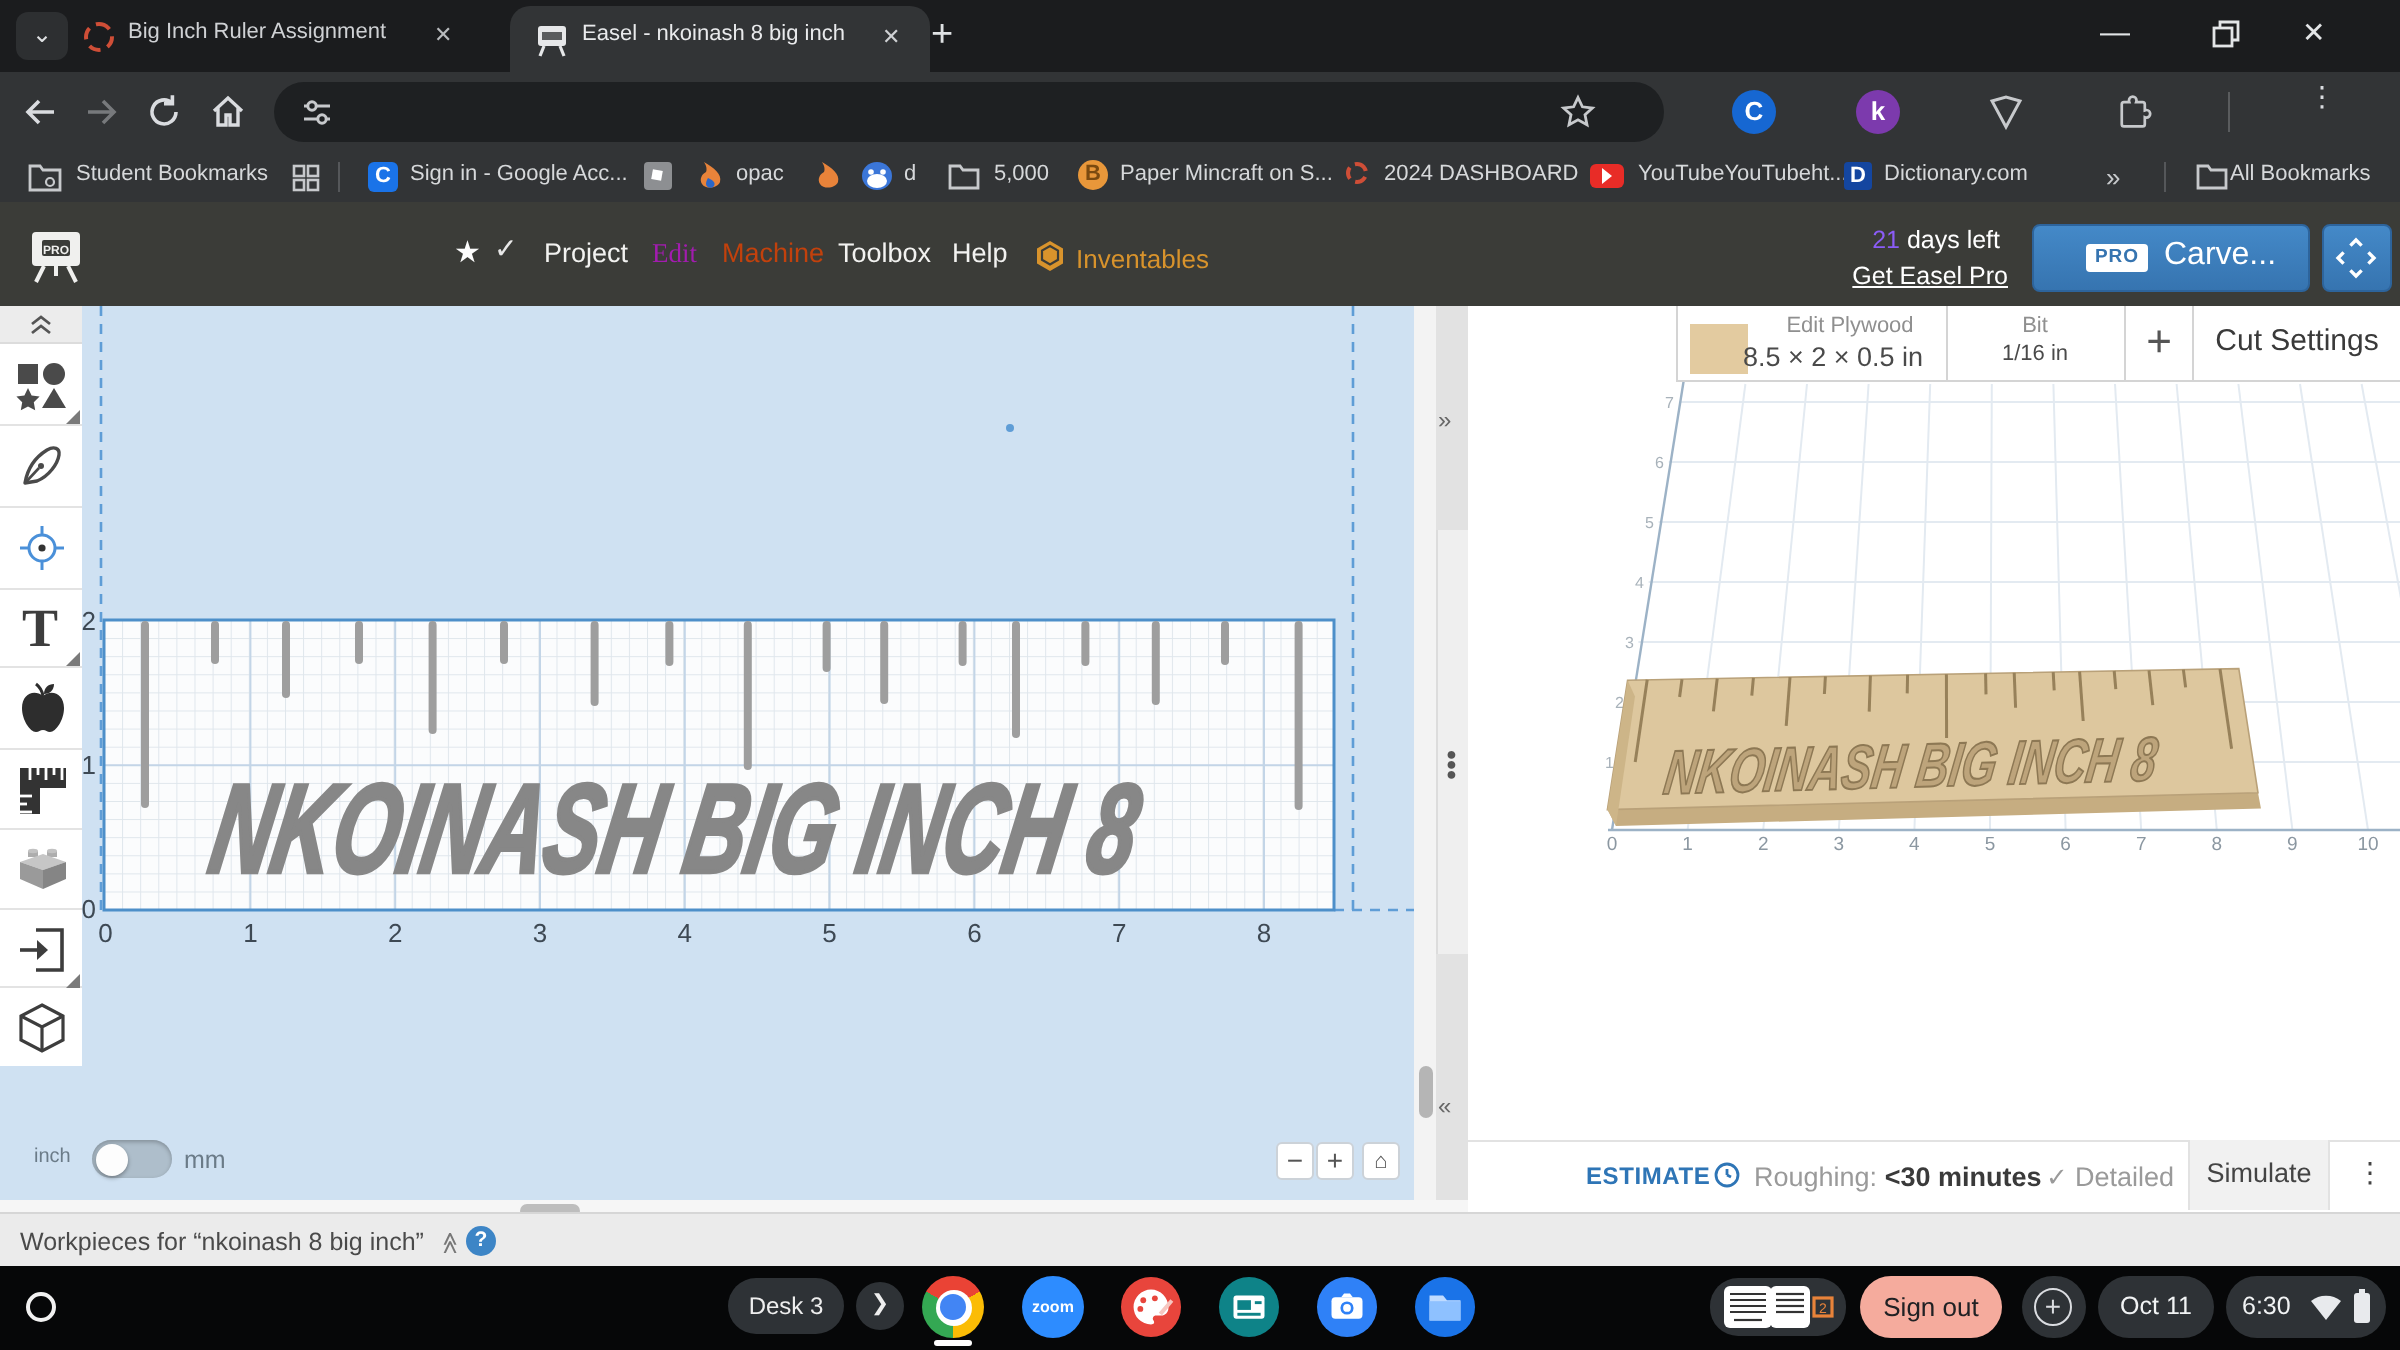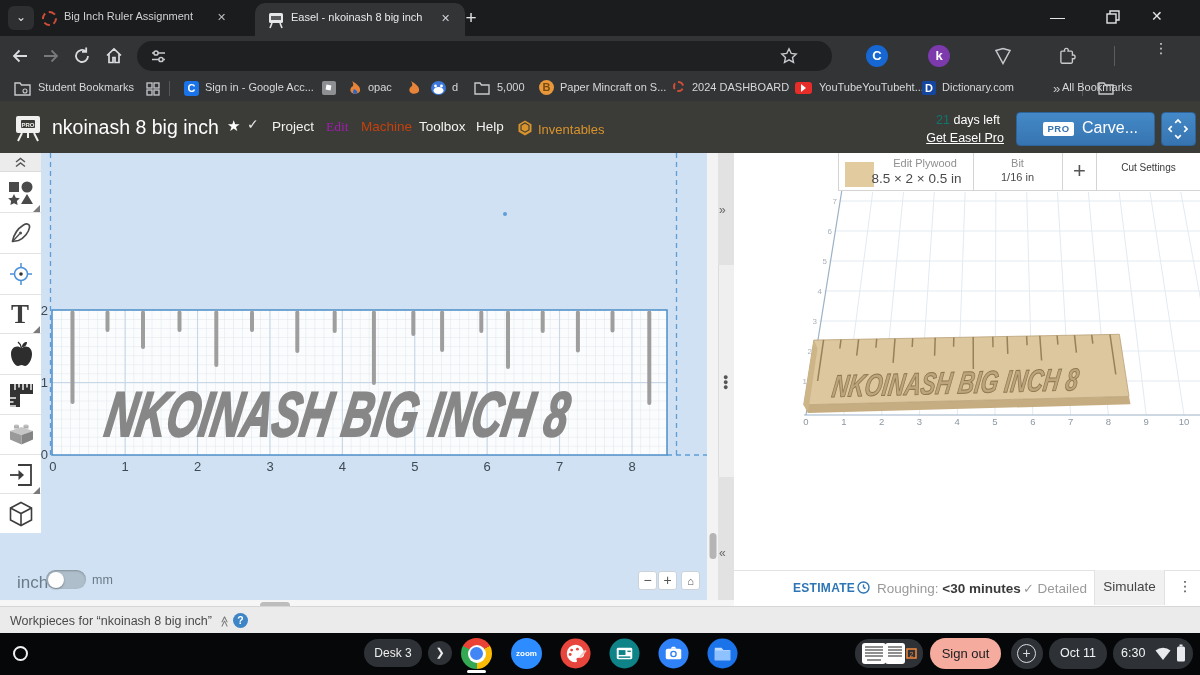--- a/index.html
+++ b/index.html
@@ -150,34 +150,33 @@
 
 <div class="abs" style="left:922px;top:81px;width:14px;height:14px;border-radius:2px;background:#1446a0;color:#fff;font-size:11px;font-weight:700;text-align:center;line-height:14px;">D</div>
 <div class="abs" style="left:942px;top:81px;font-size:11px;color:#d6d8da;">Dictionary.com</div>
 
 <div class="abs" style="left:1053px;top:81px;font-size:13px;color:#c7c9cc;">»</div>
 <div class="abs" style="left:1082px;top:81px;width:1px;height:15px;background:#55575a;"></div>
 
 <svg class="abs" style="left:1098px;top:82px;" width="16" height="13" viewBox="0 0 16 13">
       <path d="M1 1h5l1.5 2H15v9H1z" fill="none" stroke="#c7c9cc" stroke-width="1.4"></path>
     </svg>
-<div class="abs" style="left:1062px;top:81px;font-size:11px;color:#d6d8da;white-space:nowrap;">All Bookmarks</div>
+<div class="abs" style="left:1115px;top:81px;font-size:11px;color:#d6d8da;white-space:nowrap;">All Bookmarks</div>
 
 <div class="abs" style="left:0;top:101px;width:1200px;height:52px;background:#3b3c38;"></div>
 
 <svg class="abs" style="left:13px;top:112px;" width="30" height="30" viewBox="0 0 30 30">
       <rect x="3" y="4" width="24" height="17" rx="2" fill="#f0f0ee"></rect>
       <rect x="8" y="8" width="14" height="8" rx="1" fill="#3b3c38"></rect>
       <text x="15" y="14.8" font-size="6" font-weight="700" fill="#f0f0ee" text-anchor="middle" font-family="Liberation Sans">PRO</text>
       <line x1="9" y1="21" x2="5" y2="29" stroke="#f0f0ee" stroke-width="2"></line>
       <line x1="21" y1="21" x2="25" y2="29" stroke="#f0f0ee" stroke-width="2"></line>
       <line x1="15" y1="21" x2="15" y2="26" stroke="#f0f0ee" stroke-width="2"></line>
     </svg>
 
-<div class="abs" style="left:52px;top:116px;font-size:19.5px;color:#fdfdfd;white-space:nowrap;">nkoinash 8 big inch</div>
 
 <div class="abs" style="left:227px;top:117px;font-size:15px;color:#fdfdfd;">★</div>
 
 <div class="abs" style="left:247px;top:116px;font-size:14px;color:#e8e8e8;">✓</div>
 
 <div class="abs" style="left:272px;top:119px;font-size:13.5px;color:#f2f2f0;">Project</div>
 
 <div class="abs" style="left:326px;top:119px;font-size:13.5px;color:#a21caf;font-family:Liberation Serif, serif;">Edit</div>
 
 <div class="abs" style="left:361px;top:119px;font-size:13.5px;color:#c2410c;">Machine</div>
@@ -186,21 +185,21 @@
 
 <div class="abs" style="left:476px;top:119px;font-size:13.5px;color:#f2f2f0;">Help</div>
 
 <svg class="abs" style="left:517px;top:120px;" width="16" height="16" viewBox="0 0 16 16">
       <path d="M8 0.5L14.5 4.2v7.6L8 15.5 1.5 11.8V4.2z" fill="#d8932c"></path>
       <path d="M8 3L12 5.3v4.6L8 12.2 4 9.9V5.3z" fill="none" stroke="#3b3c38" stroke-width="1.1"></path>
     </svg>
 
 <div class="abs" style="left:538px;top:122px;font-size:13px;color:#d8932c;">Inventables</div>
 
-<div class="abs" style="left:900px;top:113px;width:100px;text-align:right;font-size:12.5px;color:#fff;white-space:nowrap;"><span style="color:#0f766e;">21</span> days left</div>
+<div class="abs" style="left:900px;top:113px;width:100px;text-align:right;font-size:12.5px;color:#fff;white-space:nowrap;"><span style="color:#8b5cf6;">21</span> days left</div>
 
 <div class="abs" style="left:890px;top:131px;width:114px;text-align:right;font-size:12.5px;color:#fff;text-decoration:underline;white-space:nowrap;">Get Easel Pro</div>
 
 <div class="abs" style="left:1016px;top:112px;width:139px;height:34px;border-radius:4px;background:linear-gradient(#4489c8,#3674b0);border:1px solid #2d649c;"></div>
 <div class="abs" style="left:1043px;top:122px;width:31px;height:14px;background:#fff;border-radius:2px;color:#3674b0;font-size:9.5px;font-weight:700;text-align:center;line-height:14px;letter-spacing:0.5px;">PRO</div>
 <div class="abs" style="left:1082px;top:119px;font-size:16px;color:#fff;">Carve...</div>
 
 <div class="abs" style="left:1161px;top:112px;width:35px;height:34px;border-radius:4px;background:linear-gradient(#4489c8,#3674b0);border:1px solid #2d649c;"></div>
 <svg class="abs" style="left:1166px;top:117px;" width="24" height="24" viewBox="0 0 24 24">
       <g fill="none" stroke="#fff" stroke-width="1.7">
@@ -476,41 +475,41 @@
 <div class="abs" style="left:973px;top:153px;width:1px;height:38px;background:#d4d4d4;"></div>
 
 <div class="abs" style="left:990px;top:157px;width:55px;text-align:center;font-size:11px;color:#8f8f8f;">Bit</div>
 
 <div class="abs" style="left:990px;top:171px;width:55px;text-align:center;font-size:11px;color:#4a4a4a;">1/16 in</div>
 <div class="abs" style="left:1062px;top:153px;width:1px;height:38px;background:#d4d4d4;"></div>
 
 <div class="abs" style="left:1063px;top:158px;width:33px;text-align:center;font-size:22px;font-weight:300;color:#555;">+</div>
 <div class="abs" style="left:1096px;top:153px;width:1px;height:38px;background:#d4d4d4;"></div>
 
-<div class="abs" style="left:1097px;top:162px;width:103px;text-align:center;font-size:10px;color:#3a3a3a;">Cut Settings</div>
+<div class="abs" style="left:1097px;top:162px;width:103px;text-align:center;font-size:15px;color:#3a3a3a;">Cut Settings</div>
 
 <div class="abs" style="left:734px;top:570px;width:466px;height:35px;background:#fff;border-top:1px solid #e2e2e2;"></div>
 
 <div class="abs" style="left:793px;top:581px;font-size:12px;font-weight:700;letter-spacing:0.3px;color:#2e75b6;">ESTIMATE</div>
 
 <svg class="abs" style="left:857px;top:581px;" width="13" height="13" viewBox="0 0 13 13">
       <circle cx="6.5" cy="6.5" r="5.5" fill="none" stroke="#2e75b6" stroke-width="1.4"></circle>
       <line x1="6.5" y1="6.5" x2="6.5" y2="3.5" stroke="#2e75b6" stroke-width="1.4"></line>
       <line x1="6.5" y1="6.5" x2="8.5" y2="7.5" stroke="#2e75b6" stroke-width="1.4"></line>
     </svg>
 
 <div class="abs" style="left:877px;top:581px;font-size:13.5px;color:#9a9a9a;">Roughing: <b style="color:#3a3a3a;">&lt;30 minutes</b></div>
 
 <div class="abs" style="left:1023px;top:581px;font-size:13px;color:#9a9a9a;">✓ <span style="font-size:13.5px;">Detailed</span></div>
 
 <div class="abs" style="left:1094px;top:570px;width:71px;height:35px;background:#f1f1f1;border-left:1px solid #e2e2e2;border-right:1px solid #e2e2e2;color:#444;font-size:13.5px;text-align:center;line-height:34px;">Simulate</div>
 
 <div class="abs" style="left:1178px;top:578px;font-size:14px;color:#444;">⋮</div>
 
-<div class="abs" style="left:17px;top:573px;font-size:17px;color:#6b7b88;">inch</div>
+<div class="abs" style="left:17px;top:573px;font-size:10px;color:#6b7b88;">inch</div>
 <div class="abs" style="left:46px;top:570px;width:40px;height:19px;border-radius:10px;background:#aebecb;box-shadow:inset 0 1px 2px rgba(0,0,0,.25);"></div>
 <div class="abs" style="left:48px;top:571.5px;width:16px;height:16px;border-radius:50%;background:#fdfdfd;box-shadow:0 1px 2px rgba(0,0,0,.35);"></div>
 <div class="abs" style="left:92px;top:573px;font-size:12.5px;color:#6b7b88;">mm</div>
 
 <div class="abs" style="left:638px;top:571px;width:19px;height:19px;background:#fff;border:1px solid #ccd2d8;border-radius:3px;color:#555;font-size:14px;text-align:center;line-height:17px;">−</div>
 
 <div class="abs" style="left:658px;top:571px;width:19px;height:19px;background:#fff;border:1px solid #ccd2d8;border-radius:3px;color:#555;font-size:14px;text-align:center;line-height:17px;">+</div>
 
 <div class="abs" style="left:681px;top:571px;width:19px;height:19px;background:#fff;border:1px solid #ccd2d8;border-radius:3px;color:#555;font-size:11px;text-align:center;line-height:18px;">⌂</div>
 

